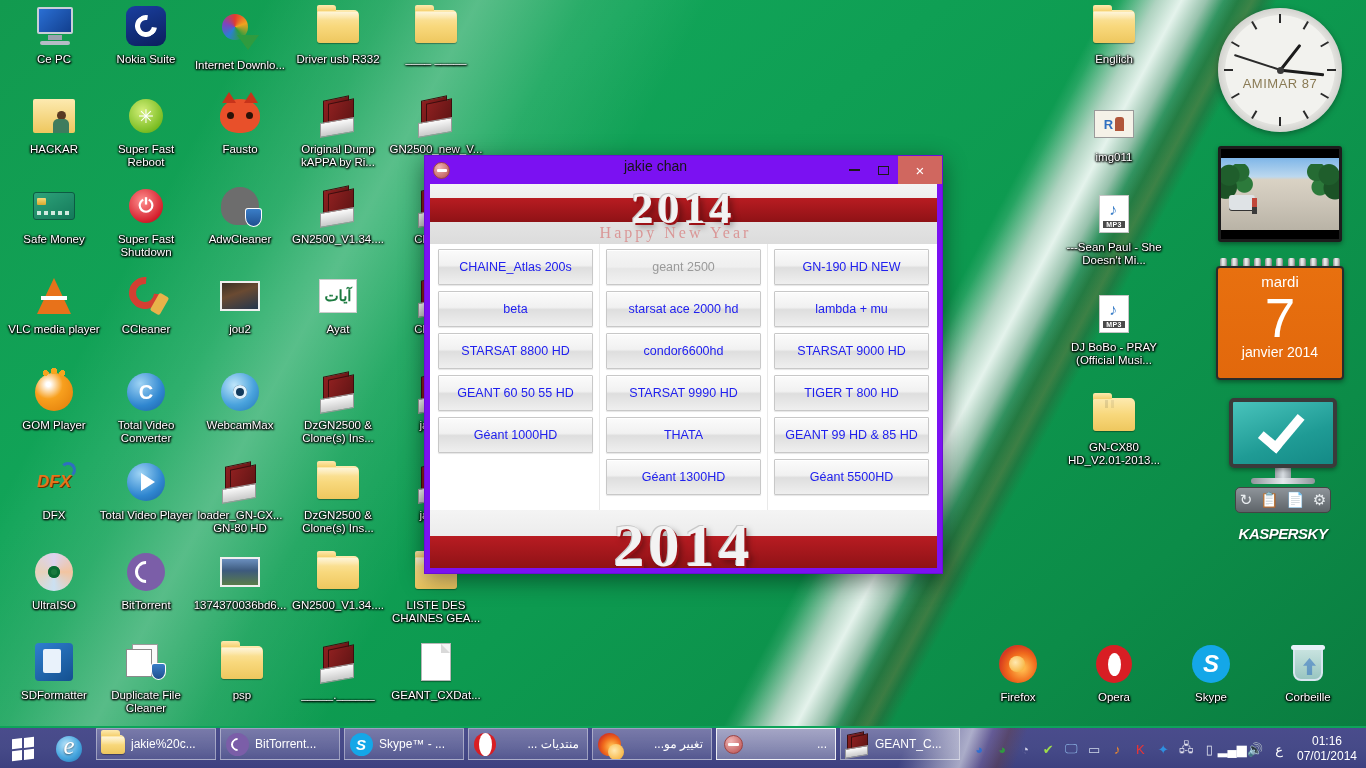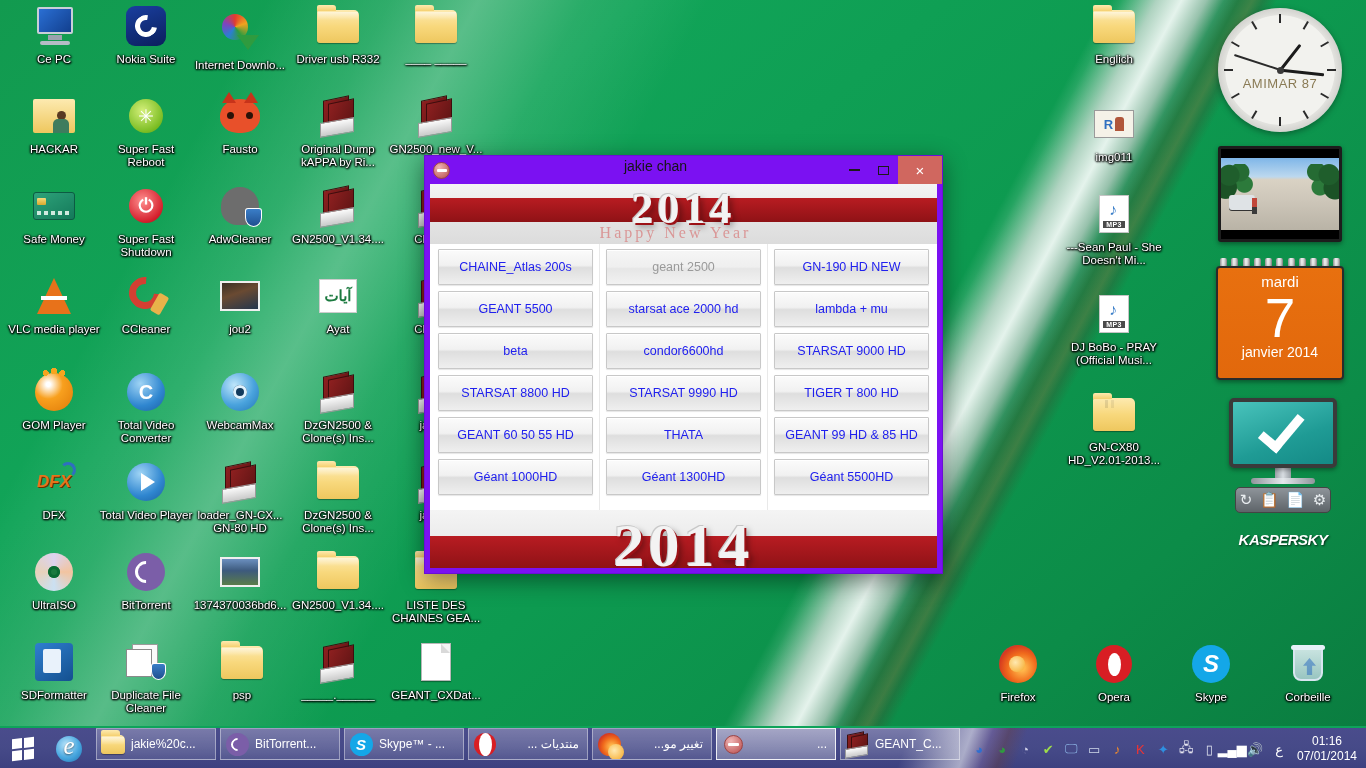--- a/index.html
+++ b/index.html
@@ -284,21 +284,21 @@
     background:linear-gradient(160deg,#49c3bc,#1f9b95 60%,#148a86);display:flex;
     align-items:center;justify-content:center;position:relative;box-shadow:0 2px 4px rgba(0,0,0,.35);}
   .kav-mon .chk{width:44px;height:24px;border-left:9px solid #fff;border-bottom:9px solid #fff;
     transform:rotate(-50deg) translate(2px,-4px);}
   .kav-neck{width:16px;height:10px;margin:0 auto;background:linear-gradient(90deg,#9aa0a6,#d8dde2,#9aa0a6);}
   .kav-foot{width:64px;height:6px;margin:0 auto;border-radius:3px;
     background:linear-gradient(90deg,#8f959b,#e4e8ec,#8f959b);}
   .kav-bar{width:96px;height:26px;margin:3px auto 0 auto;border-radius:5px;
     background:linear-gradient(180deg,#8e949a,#5e6469);border:1px solid #444;
     display:flex;align-items:center;justify-content:space-around;color:#e9edf0;font-size:15px;}
-  .kav-brand{margin-top:18px;font-size:15px;font-weight:bold;font-style:italic;color:#ffffff;
+  .kav-brand{margin-top:12px;font-size:15px;font-weight:bold;font-style:italic;color:#ffffff;
     letter-spacing:-.5px;text-shadow:1px 1px 2px rgba(0,0,0,.65);}
 
   
   #win {
     position:absolute; left:424px; top:155px; width:519px; height:419px;
     background:#7b11f2; border:1px solid #6a0fd6;
     box-shadow:0 6px 22px rgba(0,0,0,.45);
   }
   #win .titlebar{height:20px;position:relative;display:flex;align-items:center;}
   #win .tb-icon{position:absolute;left:8px;top:6px;width:17px;height:17px;border-radius:50%;
@@ -861,21 +861,20 @@
 
       <div class="banner">
         <div class="band"></div>
         <div class="txt">2014</div>
         <div class="sub">Happy New Year</div>
       </div>
 
       <div class="grid">
         <div class="col">
           <div class="btn">CHAINE_Atlas 200s</div>
-          <div class="btn">GEANT 5500</div>
           <div class="btn">beta</div>
           <div class="btn">STARSAT 8800 HD</div>
           <div class="btn">GEANT 60 50 55 HD</div>
           <div class="btn">Géant 1000HD</div>
         </div>
         <div class="col">
           <div class="btn disabled">geant 2500</div>
           <div class="btn">starsat ace 2000 hd</div>
           <div class="btn">condor6600hd</div>
           <div class="btn">STARSAT 9990 HD</div>

